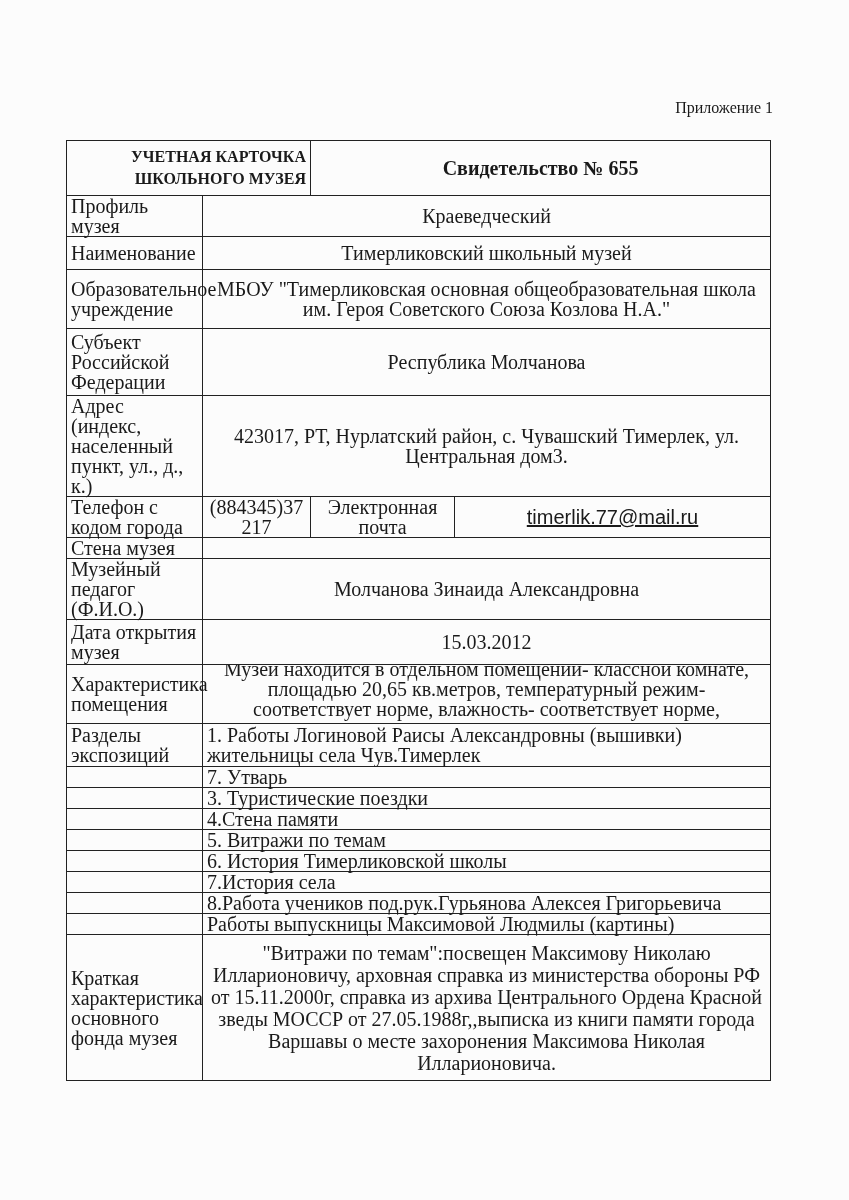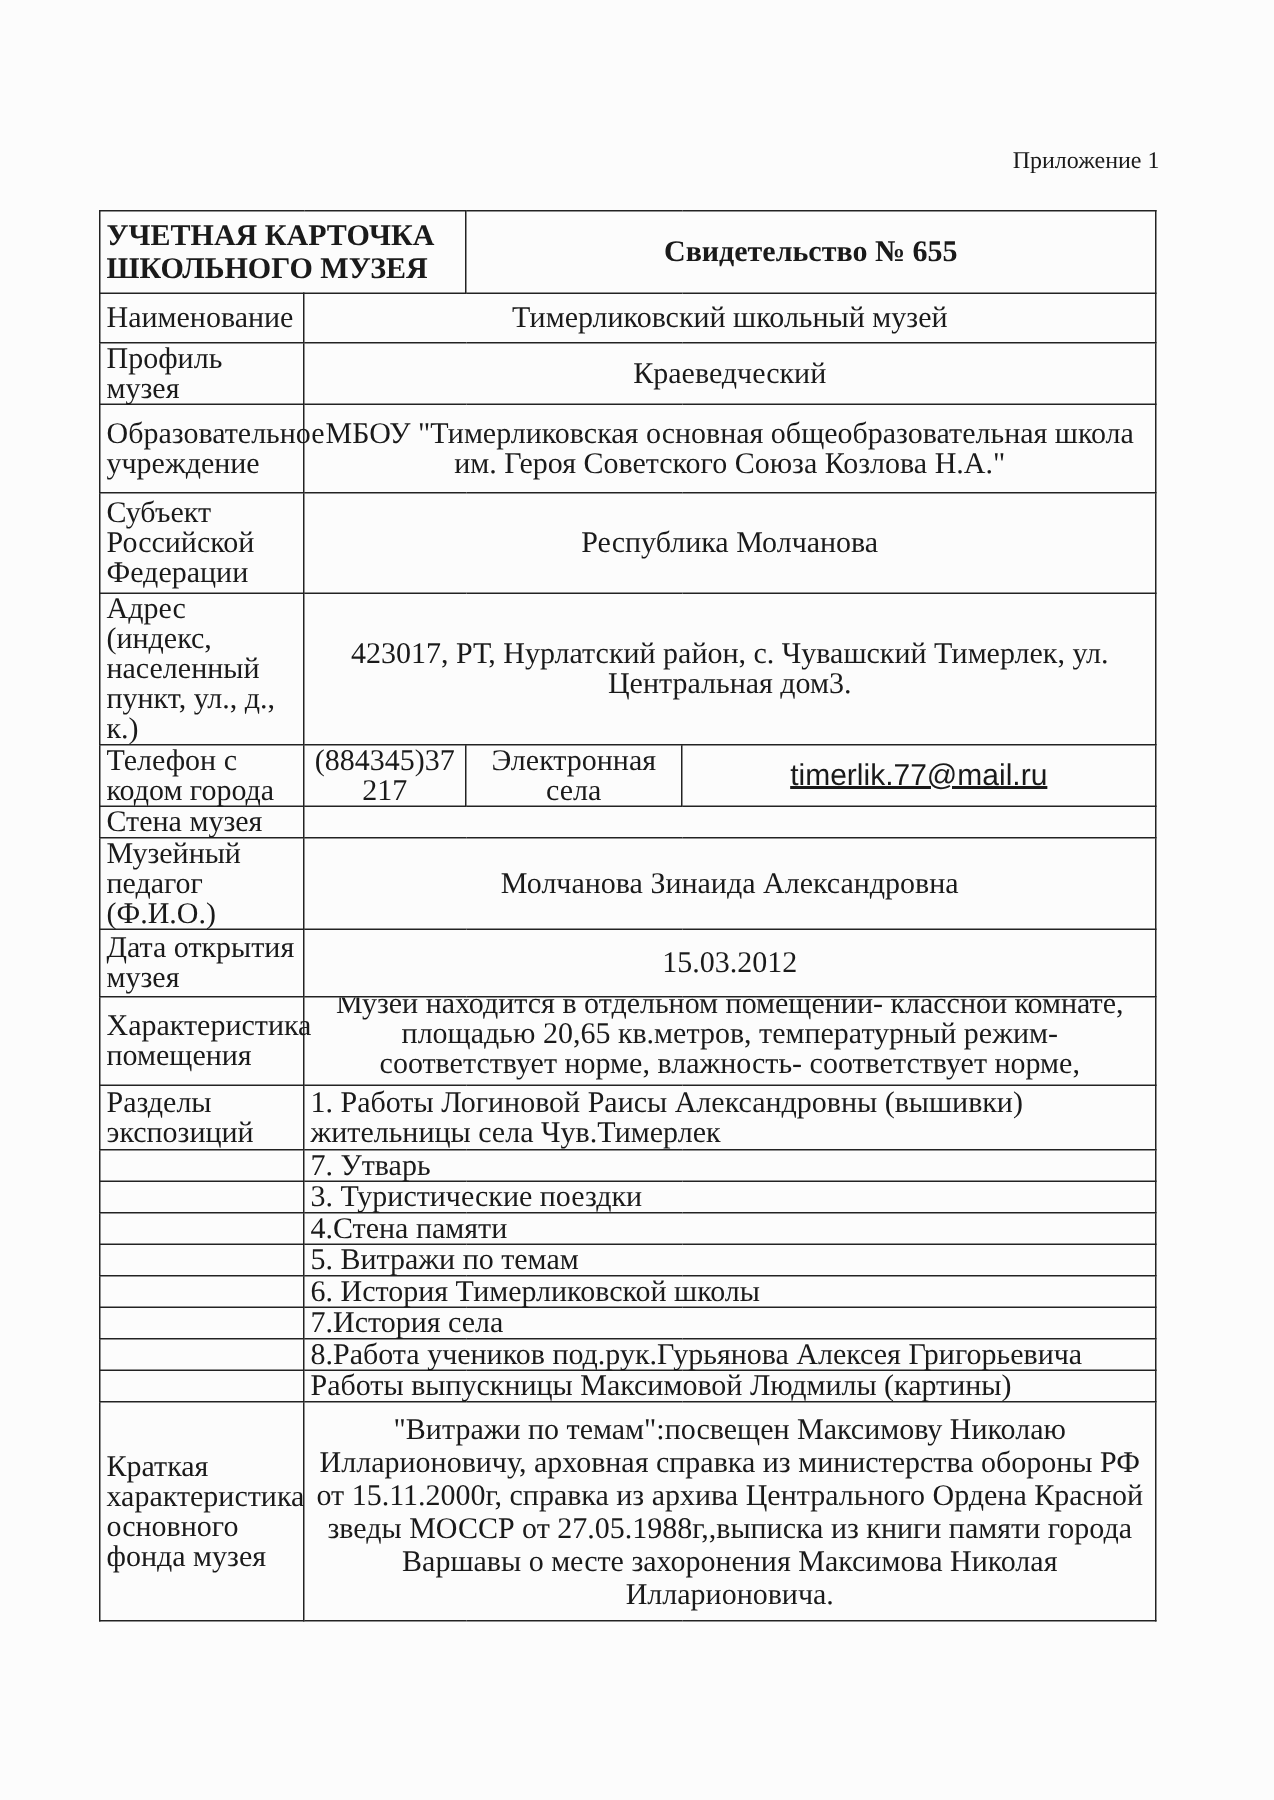--- a/index.html
+++ b/index.html
@@ -13,21 +13,21 @@
   }
   .card {
     position: absolute; left: 66px; top: 140px; width: 704px;
     border-collapse: collapse; table-layout: fixed;
   }
   .card td {
     border: 1.5px solid #222; padding: 0 4px; vertical-align: middle;
     font-size: 20px; line-height: 20px;
   }
   .hdr td { height: 52px; }
-  .hdr .title { font-weight: bold; text-align: left; font-size: 20px; line-height: 22px; }
+  .hdr .title { font-weight: bold; text-align: right; font-size: 16px; line-height: 22px; }
   .hdr .cert { font-weight: bold; text-align: center; }
   .lbl { font-size: 15.5px; line-height: 19.5px; }
   .val { text-align: center; }
   .val-left { text-align: left; margin-left: 20px; }
   .email { font-family: "Liberation Sans", sans-serif; font-size: 14px; text-decoration: underline; text-align: center; }
   .clip { height: 58px; overflow: hidden; }
   .clip-inner { margin-top: -6px; }
 </style>
 </head>
 <body>
@@ -43,43 +43,43 @@
   </colgroup>
   <tbody>
       <tr class="hdr">
     <td colspan="2" class="title" style="height:54px">
       <div>УЧЕТНАЯ КАРТОЧКА</div>
       <div>ШКОЛЬНОГО МУЗЕЯ</div>
     </td>
     <td colspan="2" class="cert">Свидетельство № 655</td>
   </tr>
   <tr>
+    <td class="lbl" style="height:20px">Профиль музея</td>
+    <td colspan="3" class="val">Краеведческий</td>
+  </tr>
+  <tr>
     <td class="lbl" style="height:32px">Наименование</td>
     <td colspan="3" class="val">Тимерликовский школьный музей</td>
-  </tr>
-  <tr>
-    <td class="lbl" style="height:20px">Профиль музея</td>
-    <td colspan="3" class="val">Краеведческий</td>
   </tr>
   <tr>
     <td class="lbl" style="height:58px">Образовательное учреждение</td>
     <td colspan="3" class="val">МБОУ "Тимерликовская основная общеобразовательная школа им. Героя Советского Союза Козлова Н.А."</td>
   </tr>
   <tr>
     <td class="lbl" style="height:66px">Субъект Российской Федерации</td>
     <td colspan="3" class="val">Республика Молчанова</td>
   </tr>
   <tr>
     <td class="lbl" style="height:58px">Адрес (индекс, населенный пункт, ул., д., к.)</td>
     <td colspan="3" class="val">423017, РТ, Нурлатский район, с. Чувашский Тимерлек, ул. Центральная дом3.</td>
   </tr>
   <tr>
     <td class="lbl" style="height:40px">Телефон с кодом города</td>
     <td class="val" style="word-break:break-all">(884345)37217</td>
-    <td class="val">Электронная села</td>
+    <td class="val">Электронная почта</td>
     <td class="email">timerlik.77@mail.ru</td>
   </tr>
   <tr>
     <td class="lbl" style="height:20px">Стена музея</td>
     <td colspan="3" class="val"></td>
   </tr>
   <tr>
     <td class="lbl" style="height:40px">Музейный педагог (Ф.И.О.)</td>
     <td colspan="3" class="val">Молчанова Зинаида Александровна</td>
   </tr>

